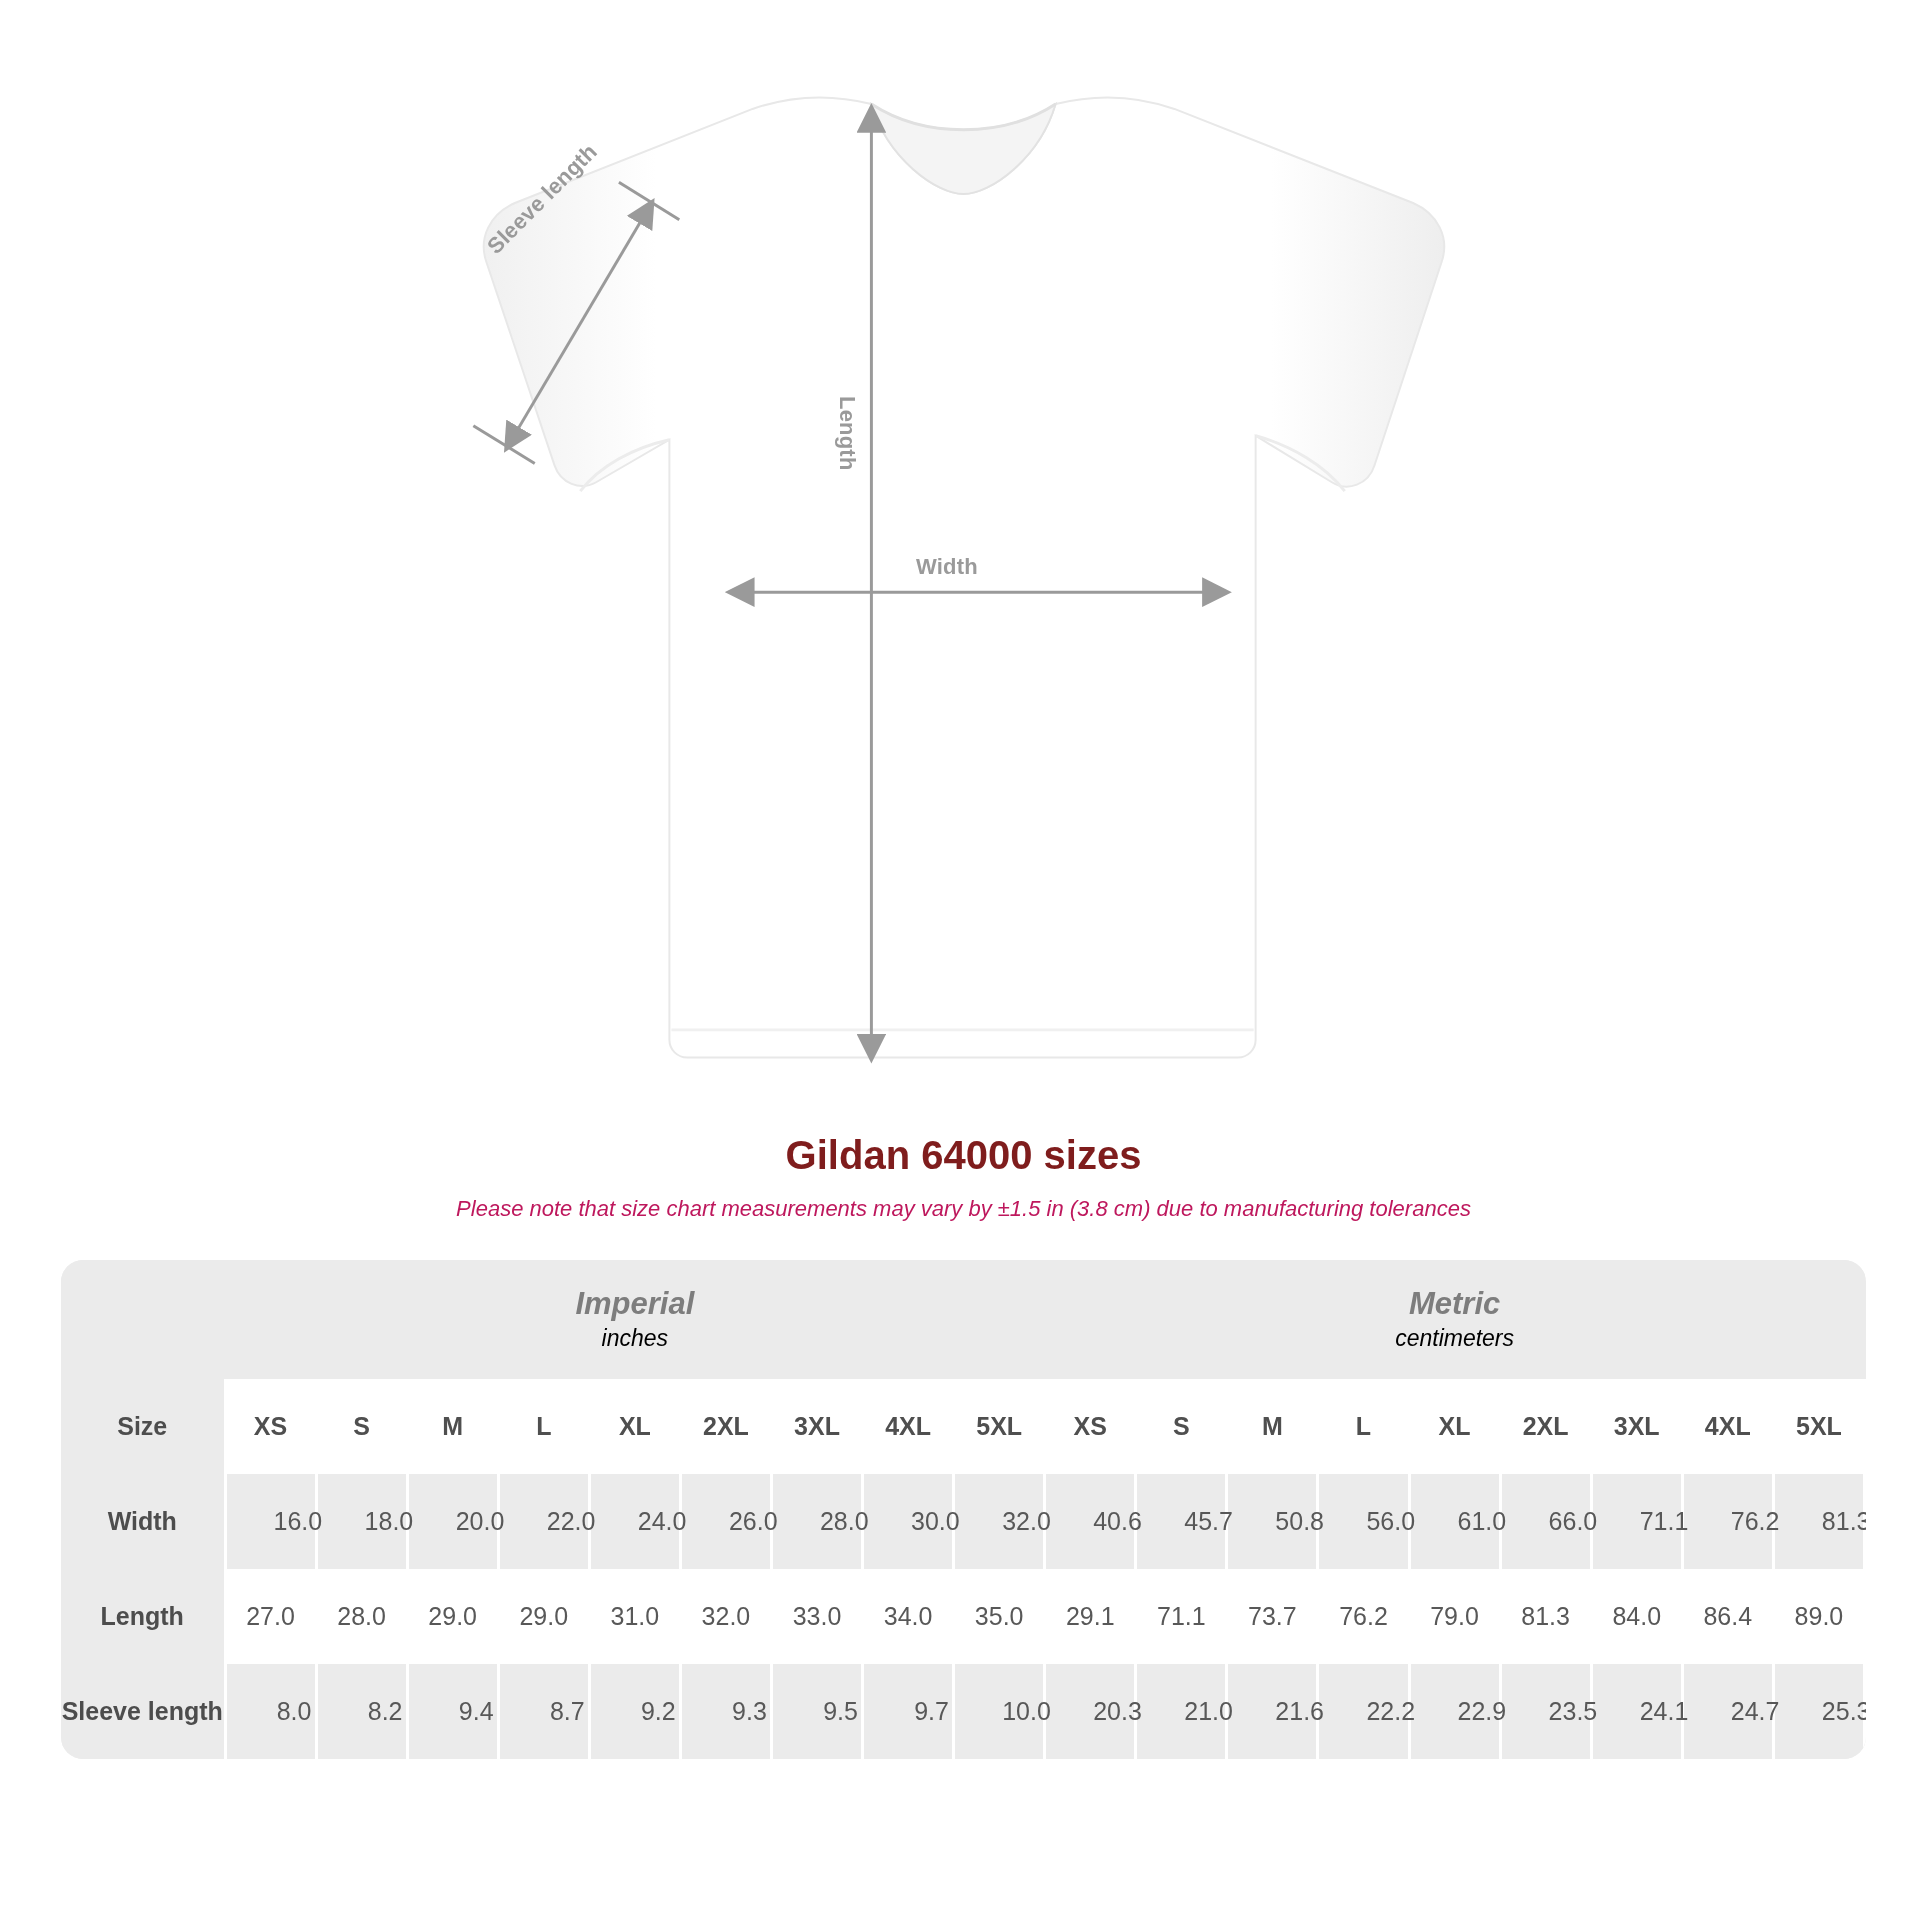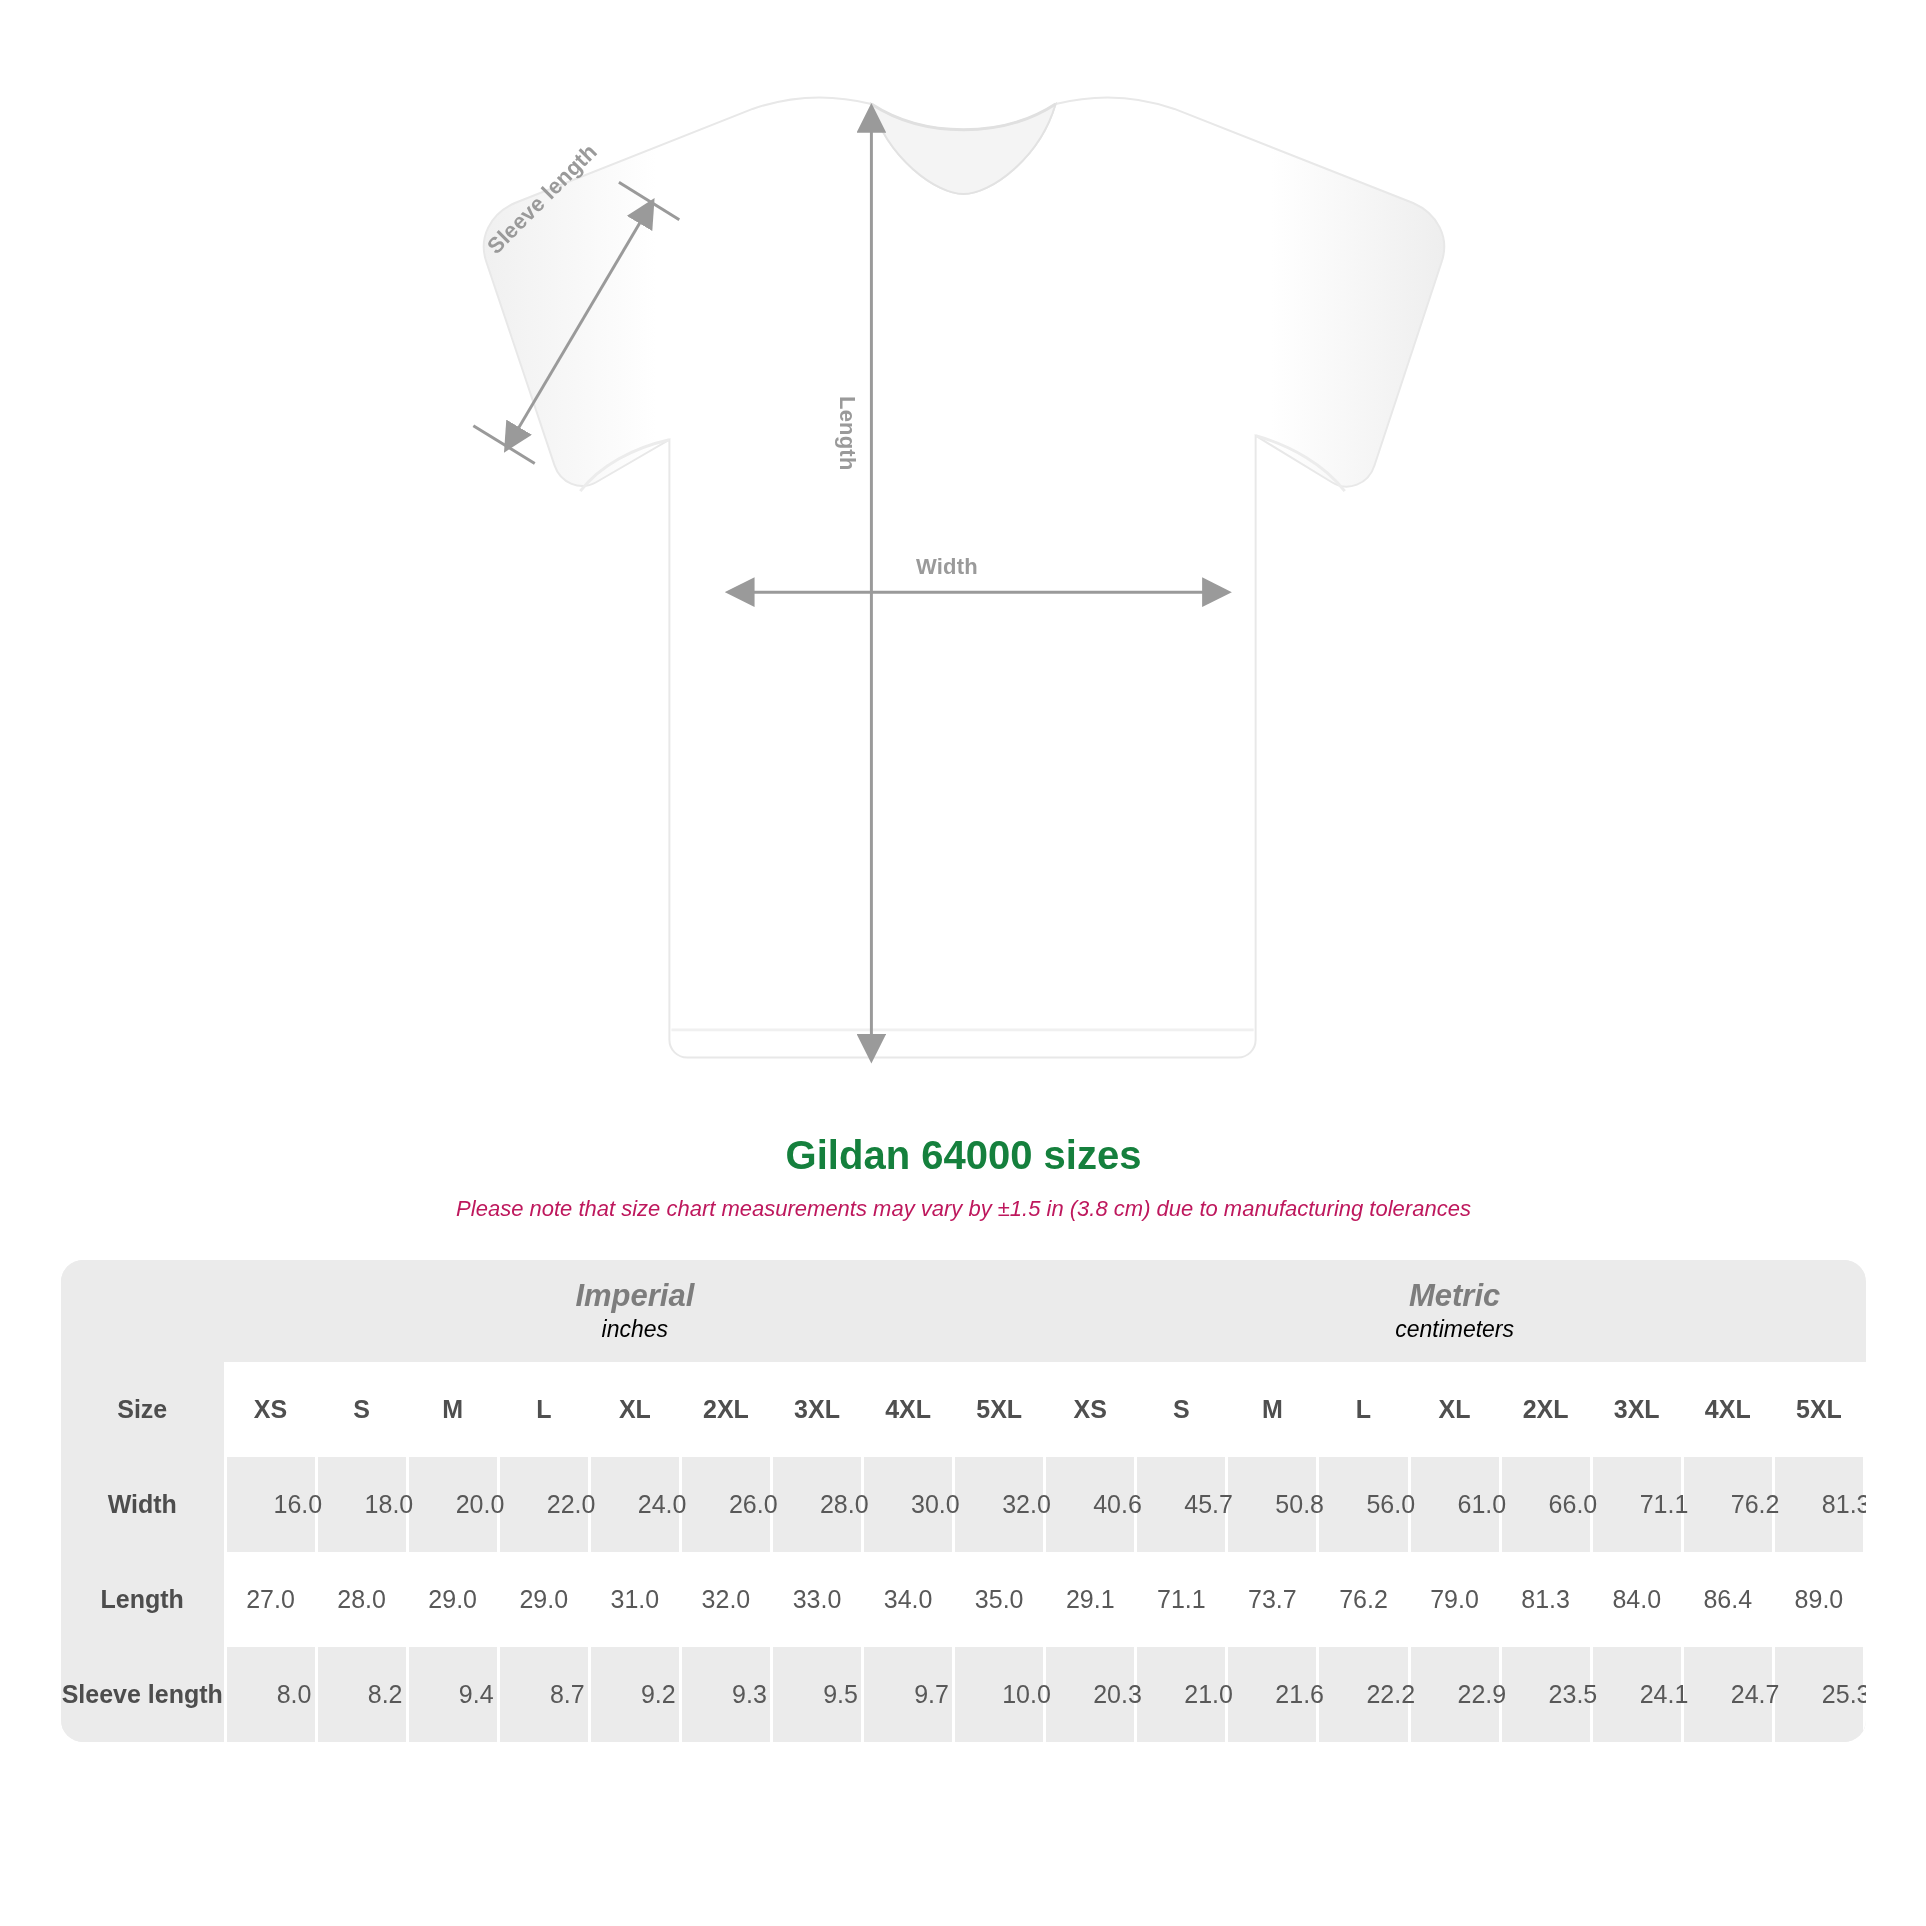--- a/index.html
+++ b/index.html
@@ -48,21 +48,21 @@
   }
 
   
   .titles {
     text-align: center;
     margin-top: 14px;
   }
   .chart-title {
     font-size: 40px;
     font-weight: bold;
-    color: #15803d;
+    color: #7f1d1d;
     margin: 0 0 18px 0;
   }
   .chart-note {
     font-size: 22px;
     font-style: italic;
     color: #be185d;
     margin: 0;
   }
 
   
@@ -80,21 +80,21 @@
   table.size-table td, table.size-table th {
     border: 0;
     text-align: center;
     vertical-align: middle;
     font-size: 23px;
     color: #555555;
     padding: 0;
   }
   
   .unit-row td {
-    height: 102px;
+    height: 119px;
     background: #ebebeb;
     padding-bottom: 6px;
   }
   .unit-name {
     display: block;
     font-size: 31px;
     font-weight: bold;
     font-style: italic;
     color: #7d7d7d;
     line-height: 1.25;

